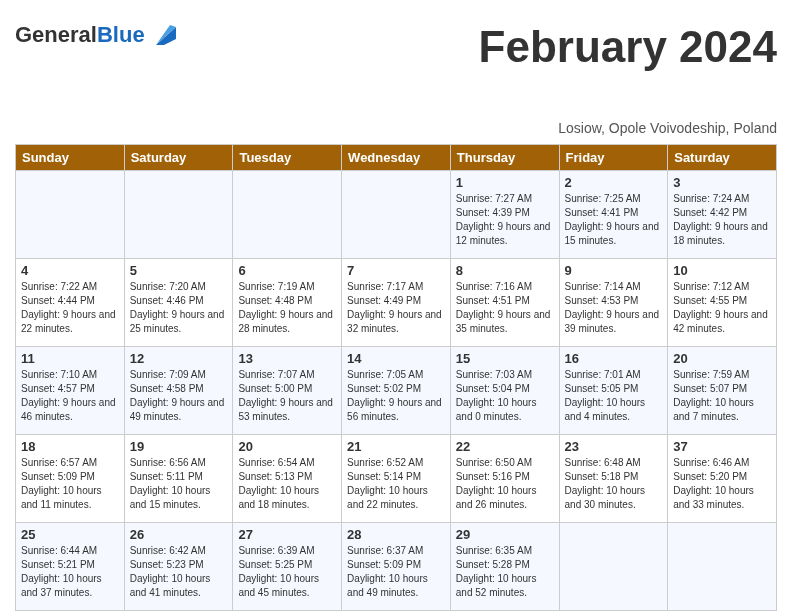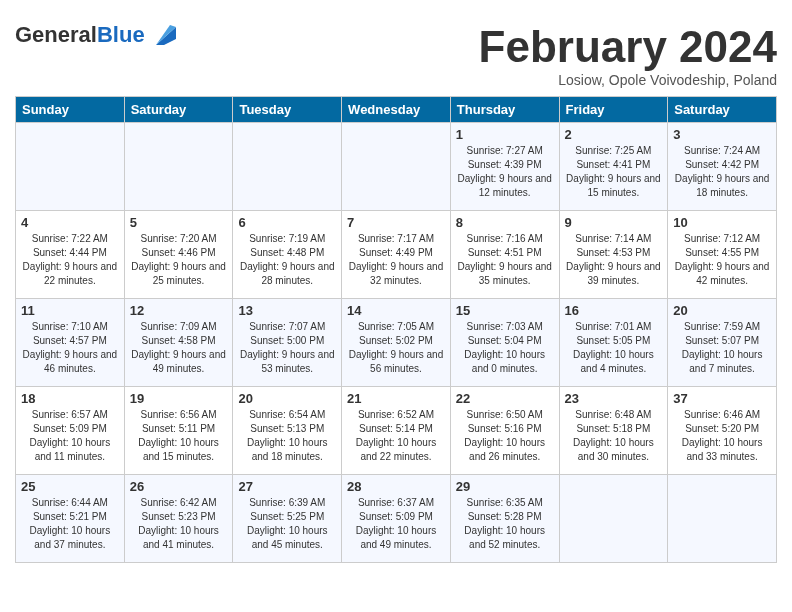--- a/index.html
+++ b/index.html
@@ -5,27 +5,27 @@
     * { box-sizing: border-box; margin: 0; padding: 0; }
     body { font-family: Arial, sans-serif; background: #fff; width: 792px; height: 612px; overflow: hidden; }
     .container { width: 792px; padding: 22px 15px; }
     .header { display: flex; justify-content: space-between; align-items: flex-start; margin-bottom: 8px; }
     .logo { display: flex; align-items: center; }
     .logo-text { font-size: 22px; font-weight: bold; line-height: 1.1; }
     .logo-text .general { color: #333; }
     .logo-text .blue { color: #1a6abf; }
     .title-block { text-align: right; }
     .month-title { font-size: 44px; font-weight: bold; color: #333; }
-    .location { font-size: 14px; color: #555; }
+    .location { font-size: 14px; color: #555; margin-top: 48px; }
     table { width: 100%; border-collapse: collapse; table-layout: fixed; }
-    th { background-color: #0369a1; color: white; text-align: left; padding: 5px 6px; font-size: 13px; font-weight: bold; border: 1px solid #ccc; }
+    th { background-color: #a16207; color: white; text-align: left; padding: 5px 6px; font-size: 13px; font-weight: bold; border: 1px solid #ccc; }
     td { border: 1px solid #ccc; vertical-align: top; padding: 4px 5px; font-size: 10.5px; color: #333; height: 88px; }
     td.empty { background: #fff; }
     .day-num { font-size: 13px; font-weight: bold; display: block; margin-bottom: 2px; }
-    .day-info { font-size: 10px; line-height: 1.4; color: #333; text-align: center; }
+    .day-info { font-size: 10px; line-height: 1.4; color: #333; }
     tr:nth-child(odd) td { background-color: #f5f8ff; }
     tr:nth-child(even) td { background-color: #ffffff; }
     th:first-child { border-radius: 0; }
   </style>
 </head>
 <body>
 
 <div class="container">
   <div class="header">
     <div class="logo">

